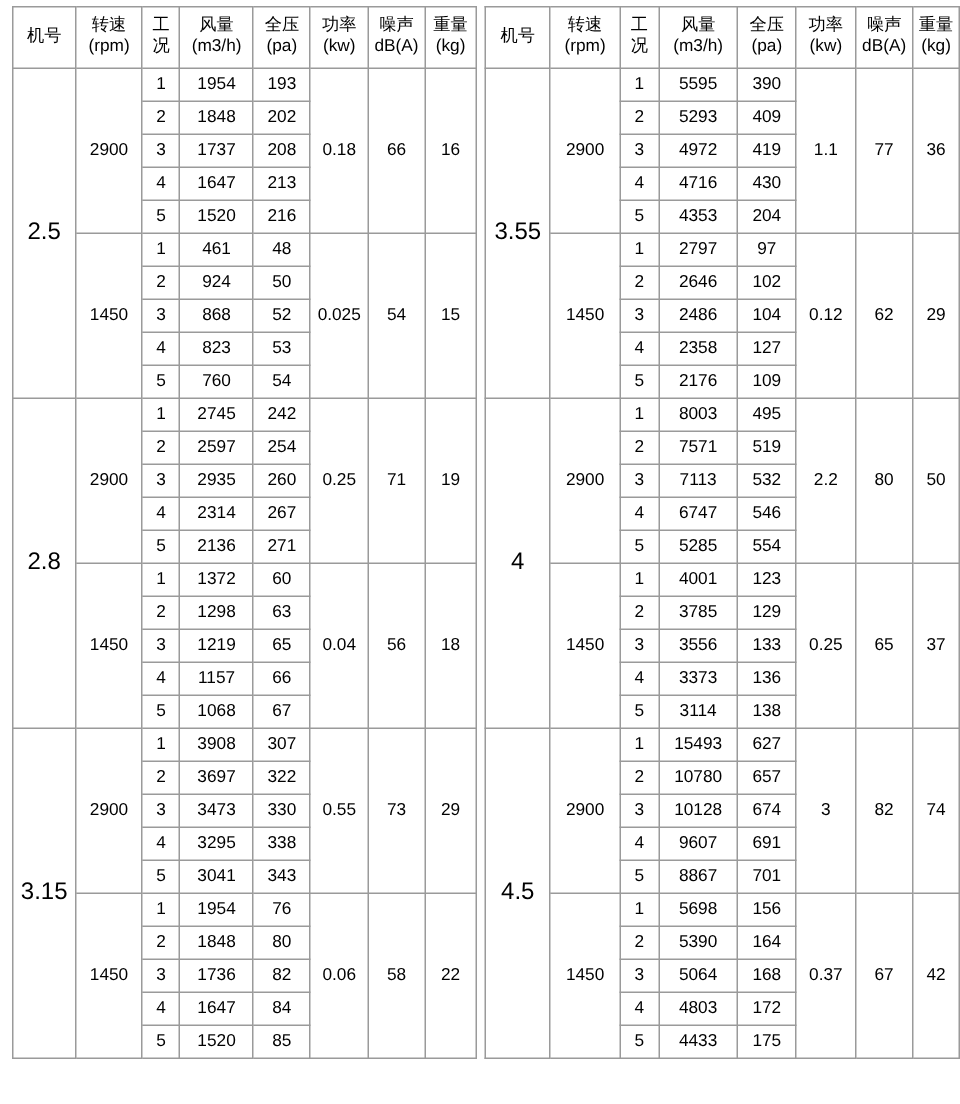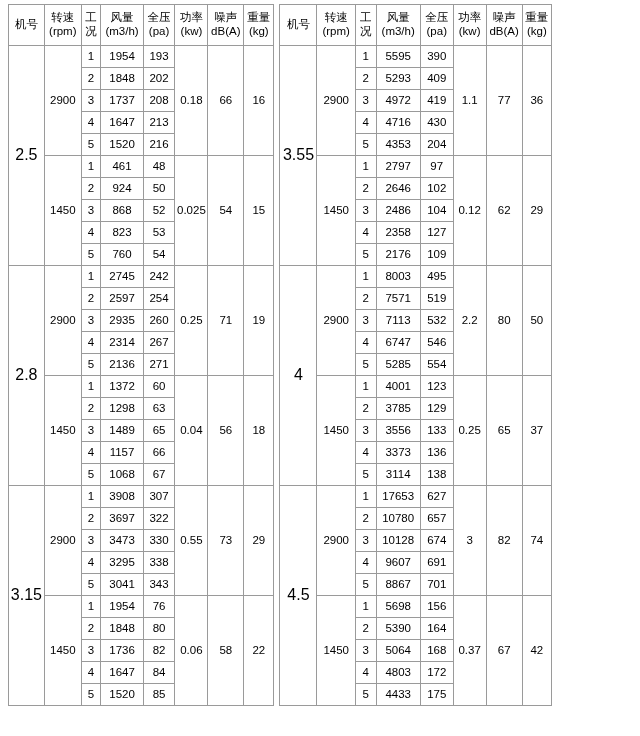--- a/index.html
+++ b/index.html
@@ -8,21 +8,21 @@
     background: #ffffff;
   }
   body {
     width: 640px;
     height: 736px;
     font-family: "Liberation Sans", sans-serif;
     color: #000000;
     overflow: hidden;
   }
   .page {
-    width: 552px;
+    width: 640px;
     height: 736px;
     display: flex;
     flex-direction: row;
     align-items: flex-start;
     box-sizing: border-box;
   }
   .table-wrap {
     box-sizing: border-box;
   }
   .table-wrap.left {
@@ -256,21 +256,21 @@
             <td rowspan="5" class="num">56</td>
             <td rowspan="5" class="num">18</td>
           </tr>
           <tr>
             <td class="num">2</td>
             <td class="num">1298</td>
             <td class="num">63</td>
           </tr>
           <tr>
             <td class="num">3</td>
-            <td class="num">1489</td>
+            <td class="num">1219</td>
             <td class="num">65</td>
           </tr>
           <tr>
             <td class="num">4</td>
             <td class="num">1157</td>
             <td class="num">66</td>
           </tr>
           <tr>
             <td class="num">5</td>
             <td class="num">1068</td>
@@ -519,21 +519,21 @@
           </tr>
           <tr>
             <td class="num">5</td>
             <td class="num">3114</td>
             <td class="num">138</td>
           </tr>
           <tr class="thick-top">
             <td rowspan="10" class="model-cell">4.5</td>
             <td rowspan="5" class="num">2900</td>
             <td class="num">1</td>
-            <td class="num">17653</td>
+            <td class="num">15493</td>
             <td class="num">627</td>
             <td rowspan="5" class="num">3</td>
             <td rowspan="5" class="num">82</td>
             <td rowspan="5" class="num">74</td>
           </tr>
           <tr>
             <td class="num">2</td>
             <td class="num">10780</td>
             <td class="num">657</td>
           </tr>

